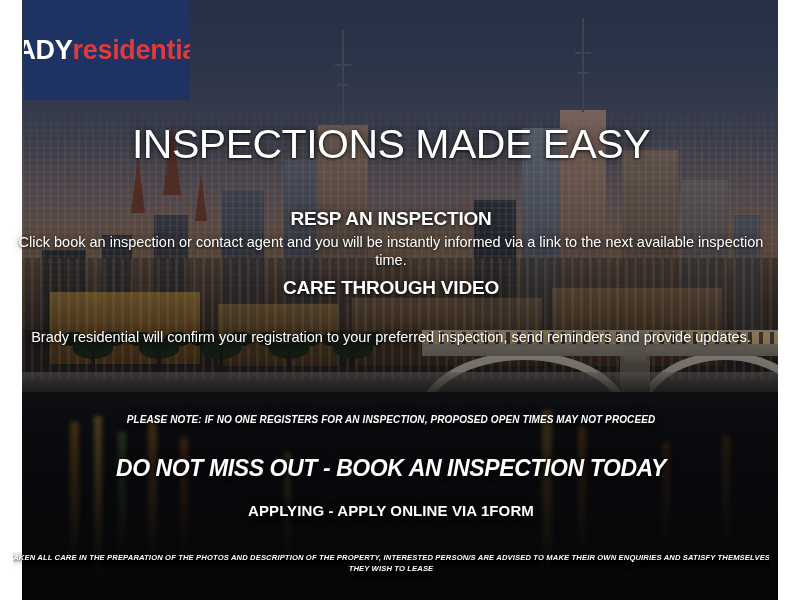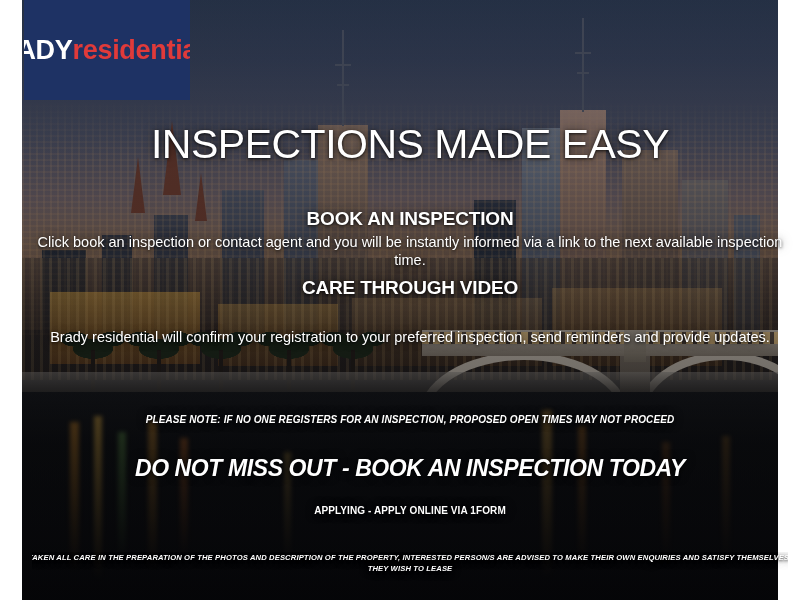--- a/index.html
+++ b/index.html
@@ -212,21 +212,21 @@
     font-weight: 700;
     letter-spacing: -.3px;
     margin-left: -46px;   
     line-height: 1;
   }
   #logo-wordmark .brand { color: #ffffff; }
   #logo-wordmark .sub   { color: #e03a3a; }
 
   
   #copy {
-    position: absolute; left: 32px; top: 0; width: 756px; height: 600px;
+    position: absolute; left: 13px; top: 0; width: 756px; height: 600px;
     color: #ffffff; text-align: center;
     text-shadow: 0 1px 3px rgba(0,0,0,.75), 0 0 10px rgba(0,0,0,.55);
   }
 
   .hero-title {
     position: absolute; top: 121px; left: 0; width: 100%;
     font-size: 41px; font-weight: 400; letter-spacing: -.5px;
   }
 
   .blk { position: absolute; left: 0; width: 100%; }
@@ -244,21 +244,21 @@
   }
 
   .cta {
     position: absolute; left: 0; width: 100%; top: 455px;
     font-size: 23px; font-style: italic; font-weight: 700;
     letter-spacing: -.4px;
   }
 
   .terms {
     position: absolute; left: 0; width: 100%; top: 504px;
-    font-size: 10px; font-weight: 700; line-height: 14px;
+    font-size: 15px; font-weight: 700; line-height: 14px;
     letter-spacing: .1px;
   }
 
   
   #disclaimer-wrap {
     position: absolute; left: 0; top: 552px; width: 100%; height: 34px;
     overflow: hidden;
   }
   #disclaimer {
     position: absolute; left: 50%; transform: translateX(-50%);
@@ -334,21 +334,21 @@
     <div id="logo-wordmark">
       <span class="brand">BRADY</span><span class="sub">residential</span>
     </div>
   </div>
 
   <div id="copy">
 
     <div class="hero-title">INSPECTIONS MADE EASY</div>
 
     <div class="blk" id="block-book">
-      <div class="h">BOOK AN INSPECTION</div>
+      <div class="h">RESP AN INSPECTION</div>
       <div class="p">Click book an inspection or contact agent and you will be instantly informed via a link to the next available inspection time.</div>
     </div>
 
     <div class="blk" id="block-walk">
       <div class="h">CARE THROUGH VIDEO</div>
     </div>
 
     <div class="blk" id="block-stay">
       <div class="p">Brady residential will confirm your registration to your preferred inspection, send reminders and provide updates.</div>
     </div>

